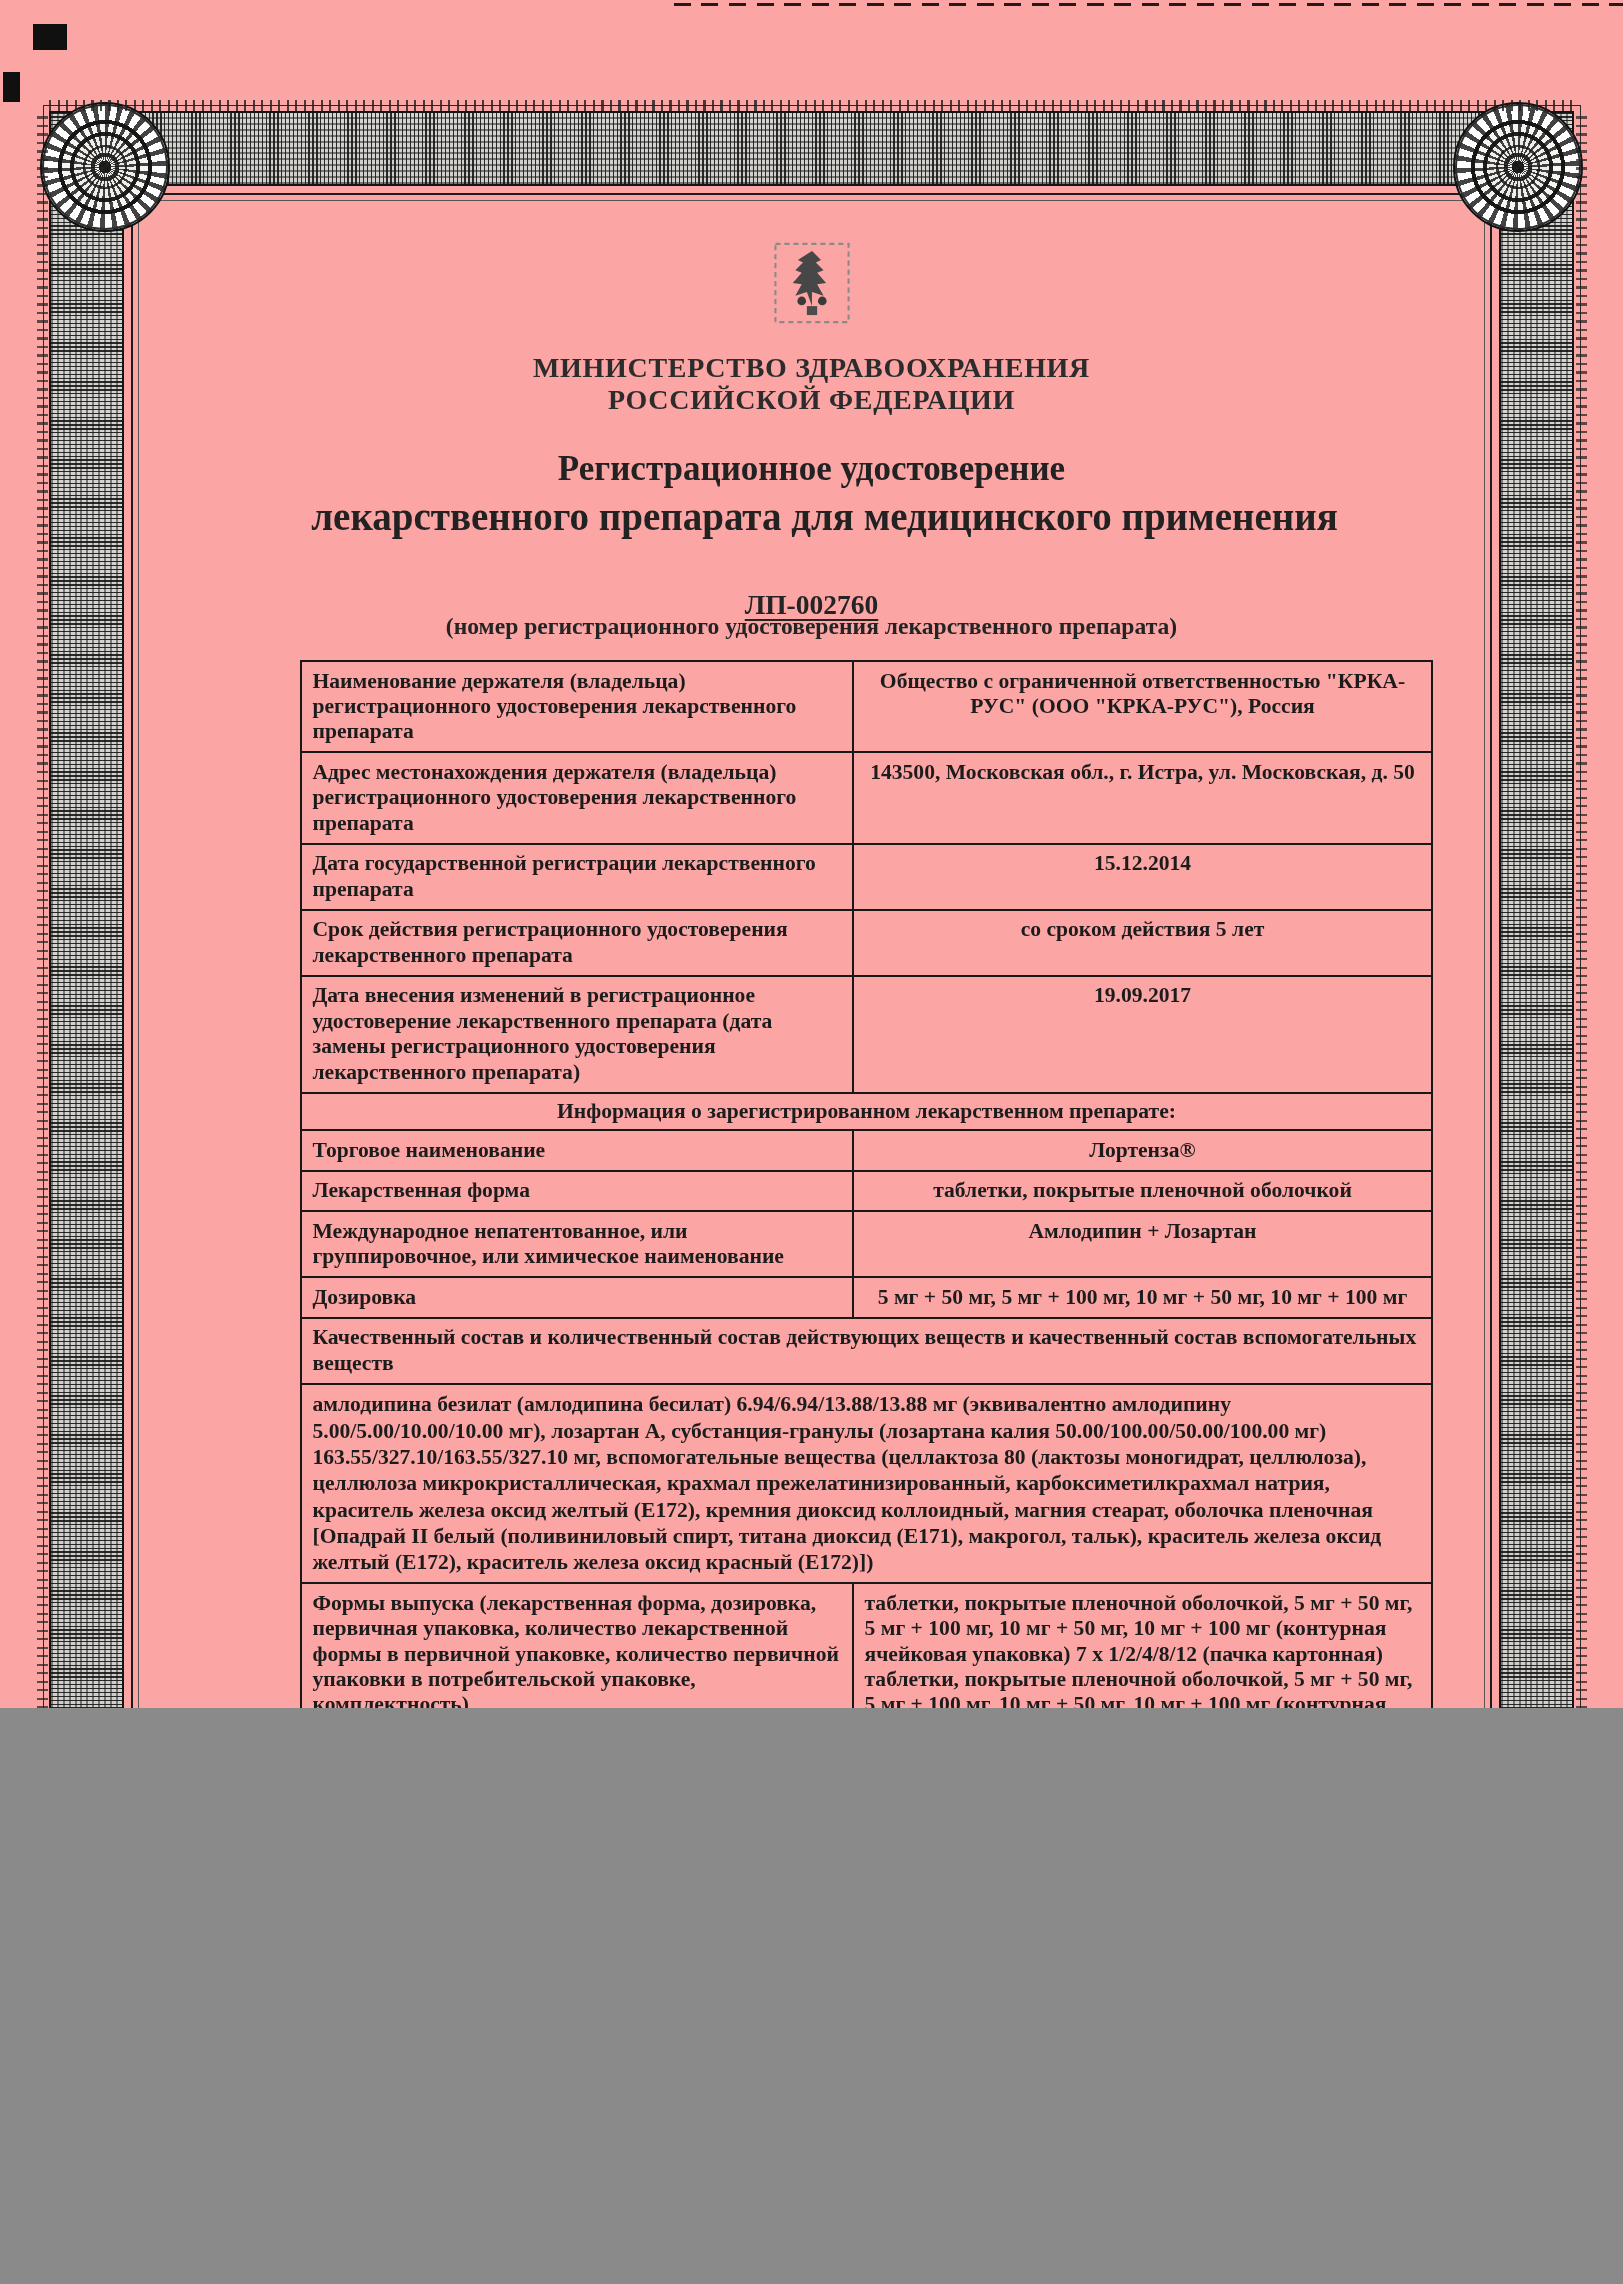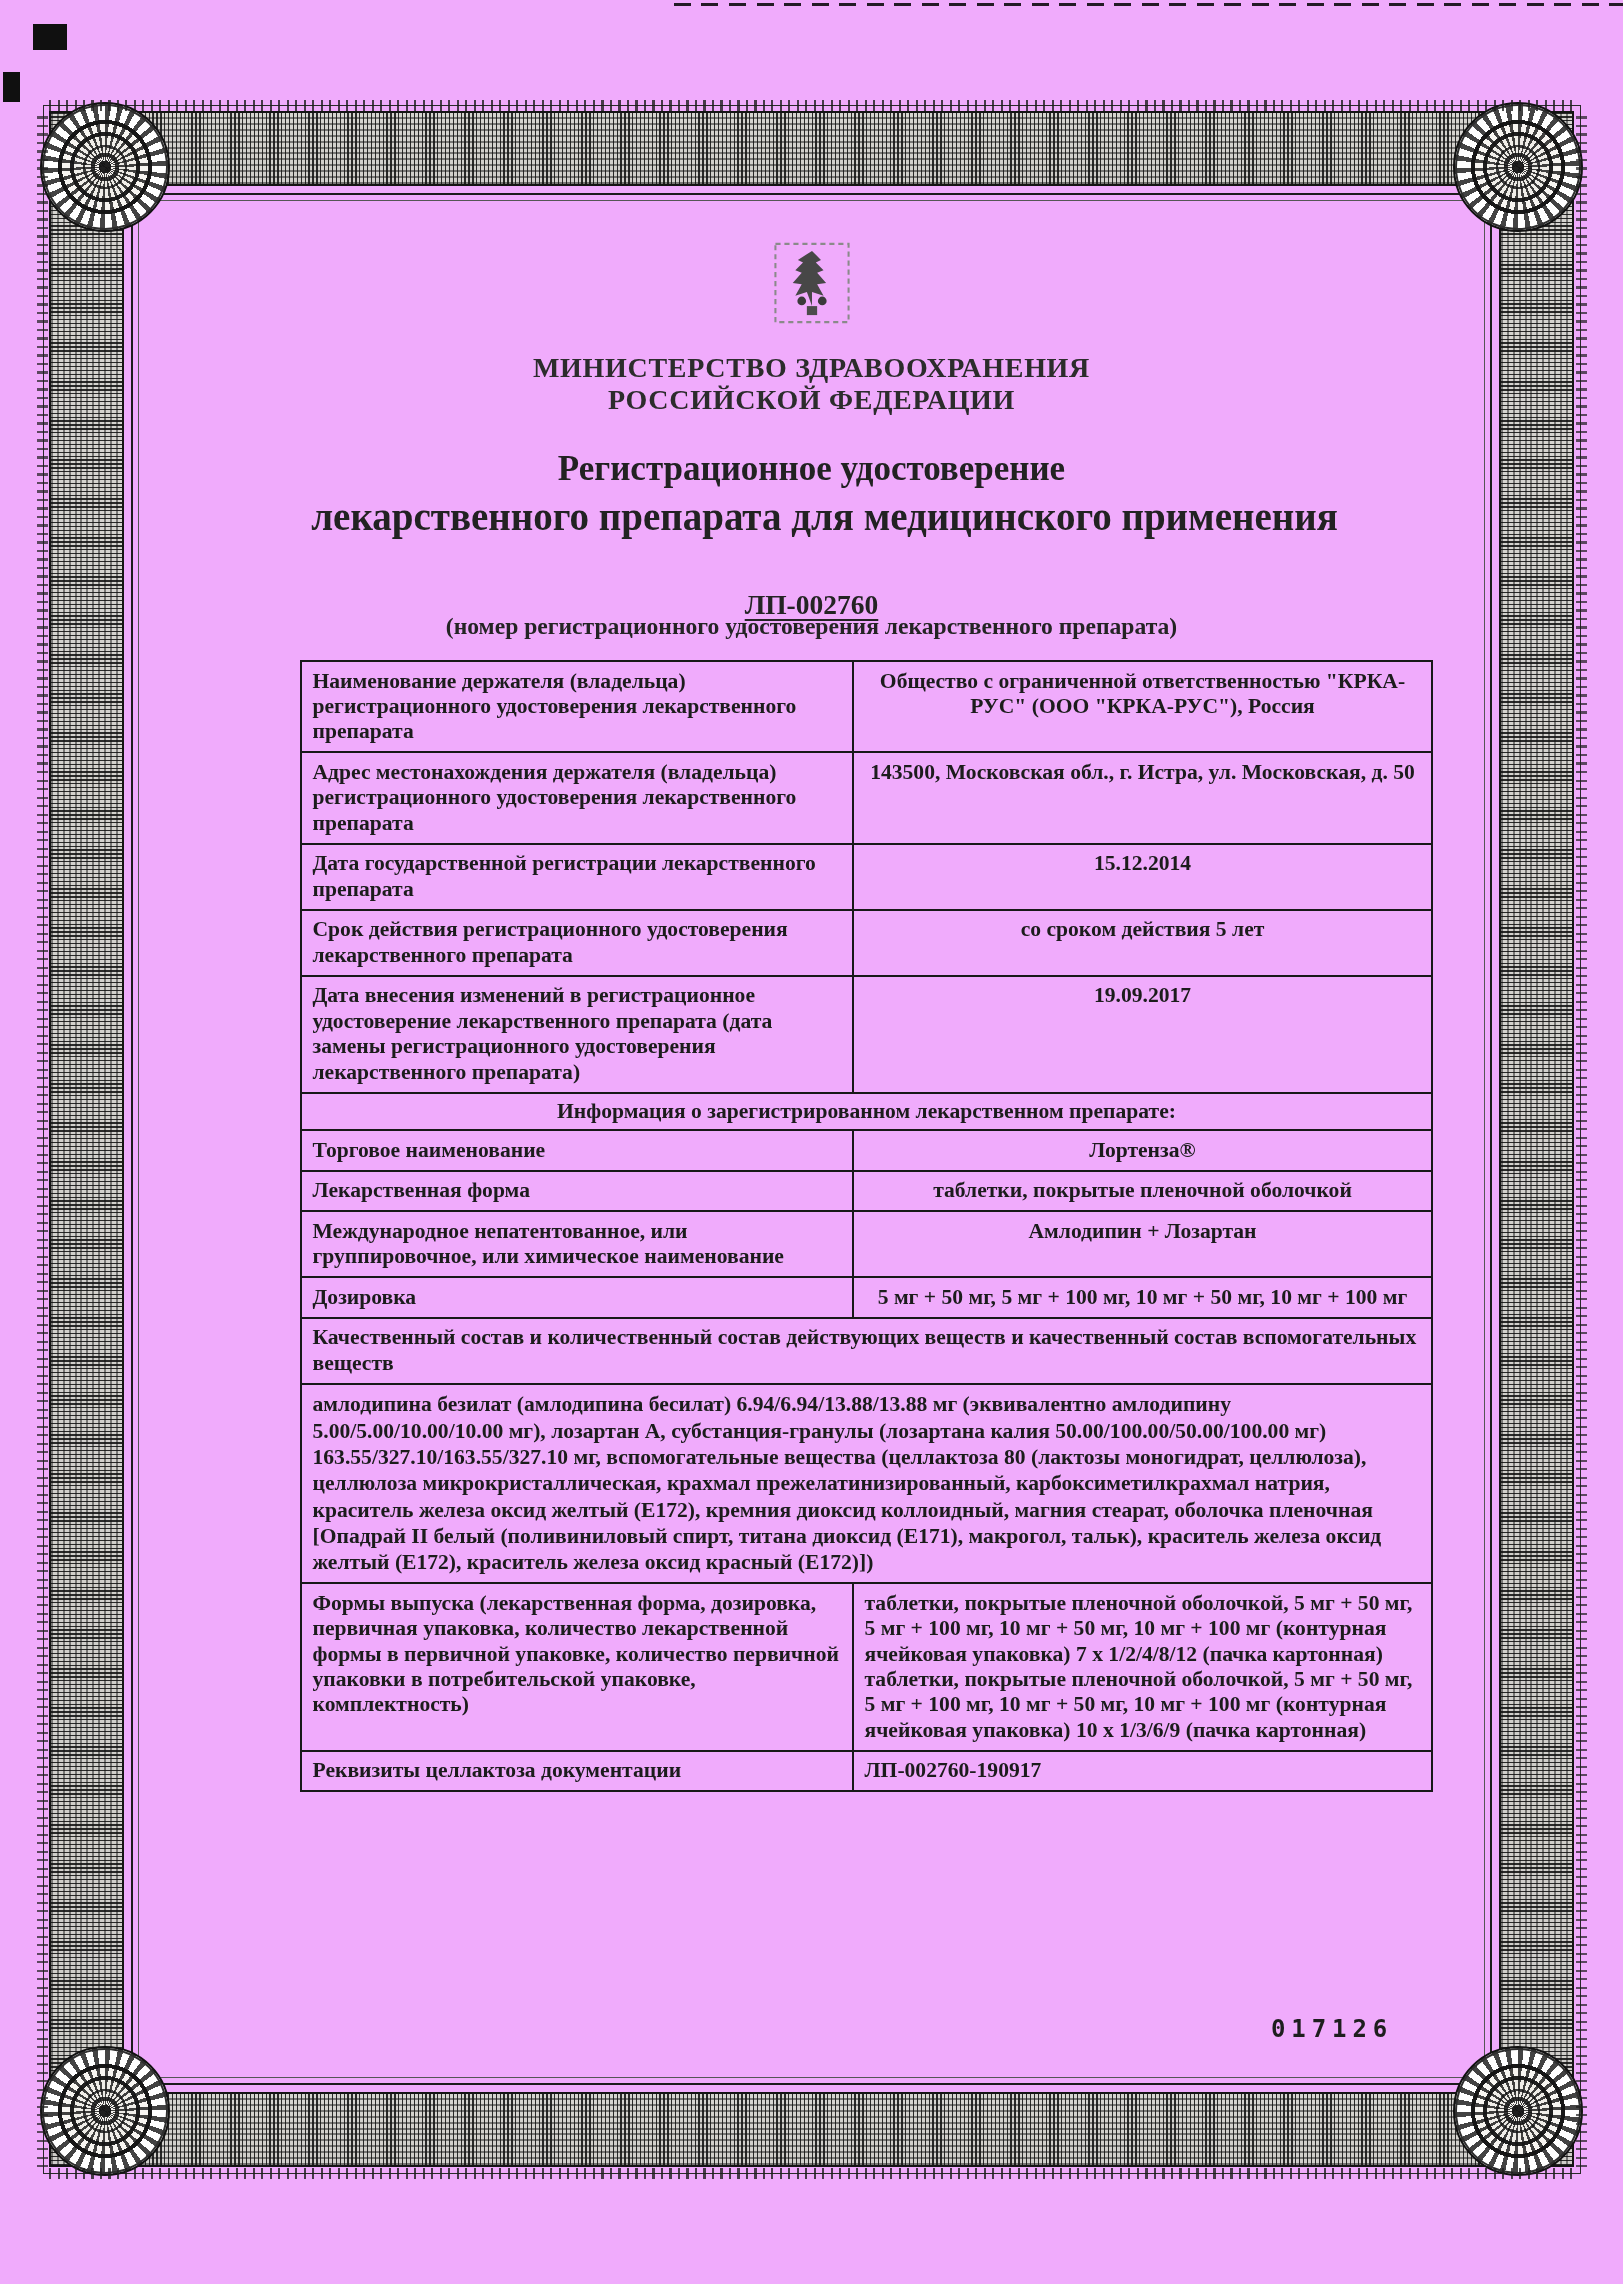--- a/index.html
+++ b/index.html
@@ -1,19 +1,19 @@
 <!DOCTYPE html>
 <html style="font-size:10.5px"><head>
 <meta charset="utf-8">
 <style>
   html,body{margin:0;padding:0;background:#8a8a8a;}
   .page{
     position:relative;
-    width:1623px;height:2284px;
-    background:#f0abfc;
+    width:1623px;height:1708px;
+    background:#fca5a5;
     overflow:hidden;
     font-family:"Liberation Serif", serif;
     color:#1b1b1b;
   }
 
   
   .scan-dash-top{position:absolute;top:2.6px;left:674px;width:949px;height:3.9px;
     background:repeating-linear-gradient(90deg,#000 0 17px,transparent 17px 27.5px);opacity:.85;}
   .scan-mark-1{position:absolute;left:33px;top:23.6px;width:34px;height:26px;background:#101010;}
   .scan-mark-2{position:absolute;left:2.6px;top:72px;width:17px;height:30px;background:#101010;}

